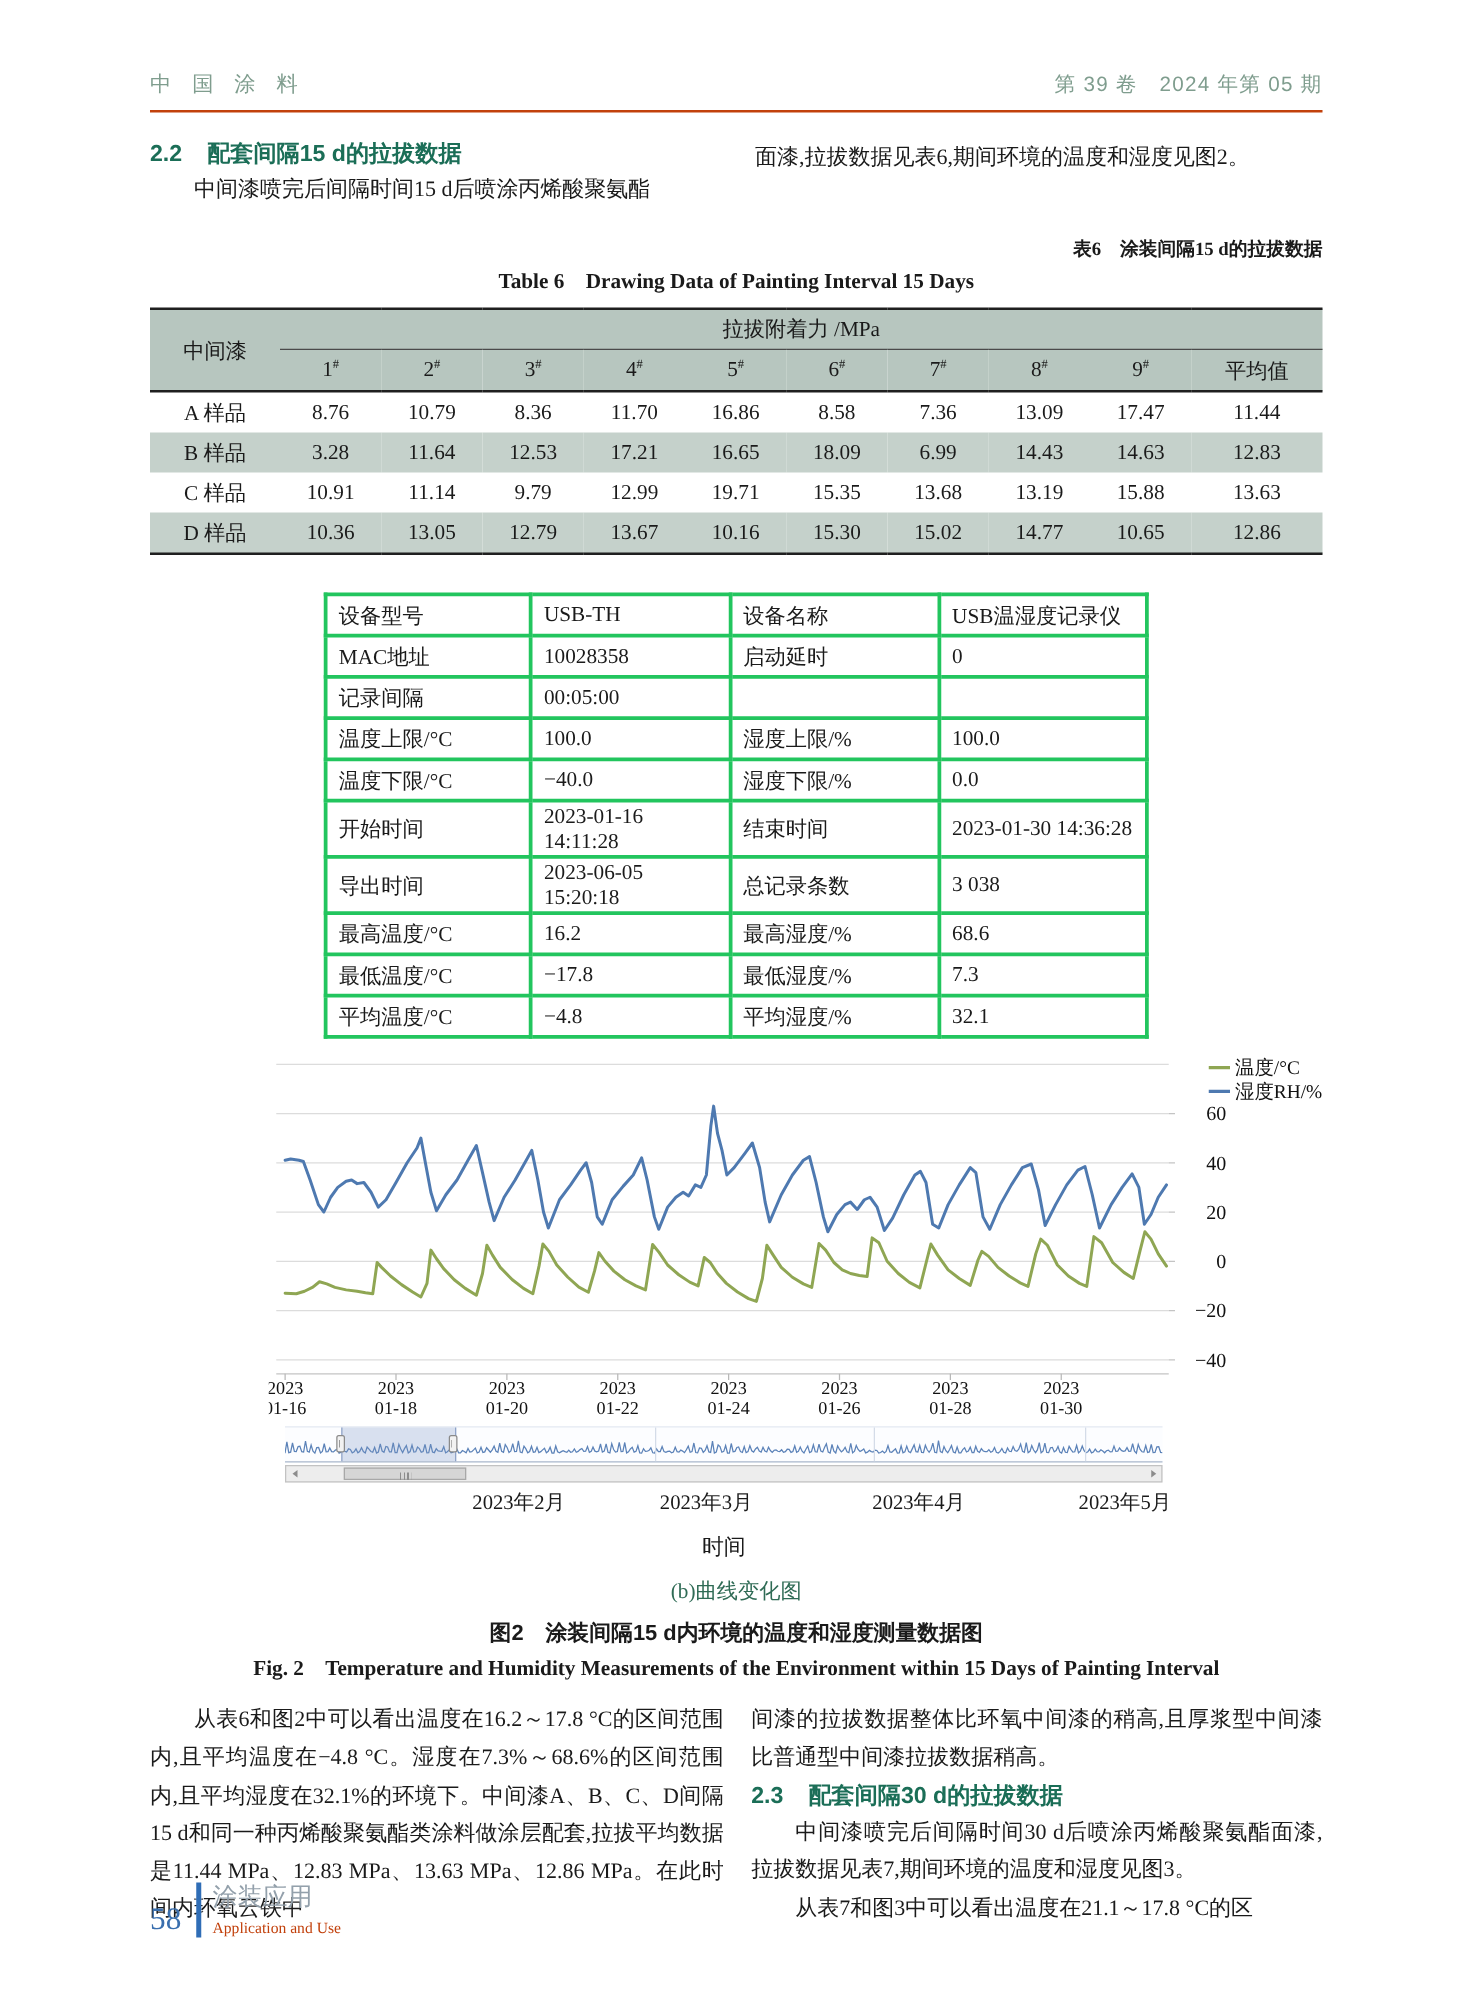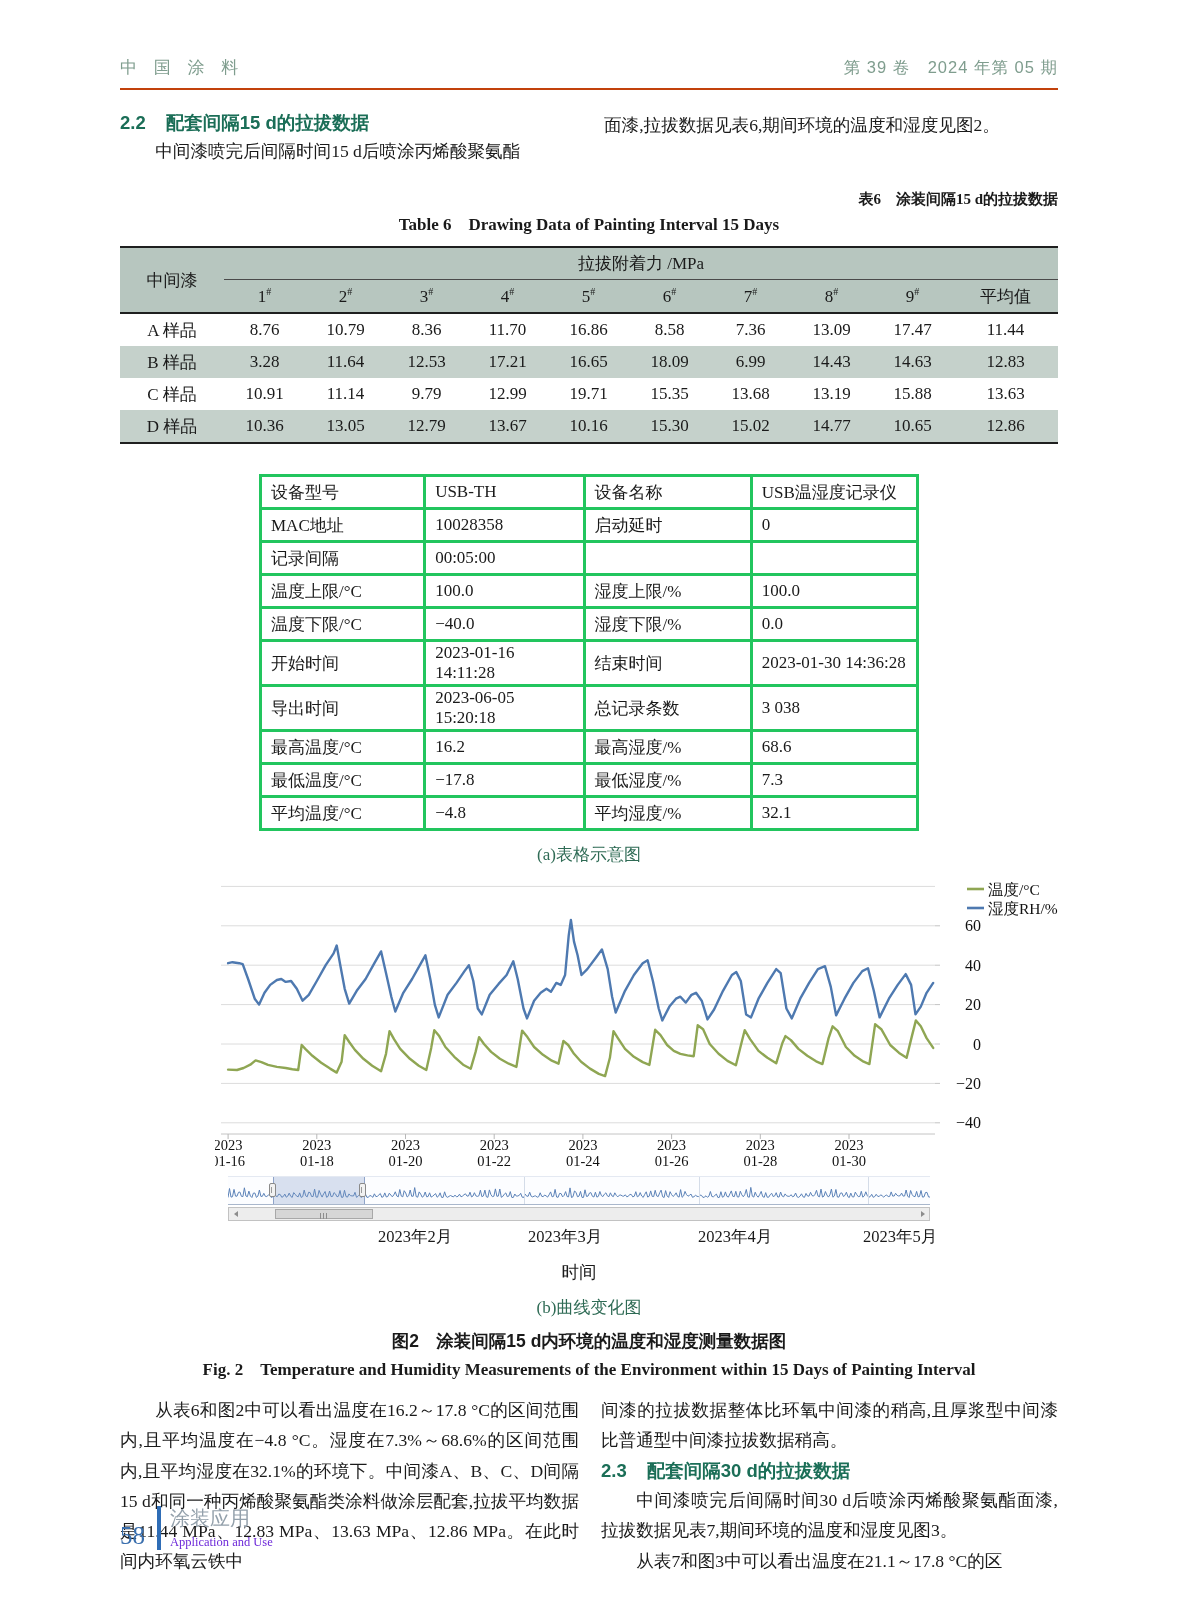--- a/index.html
+++ b/index.html
@@ -69,21 +69,21 @@
   .cols{display:flex;margin-top:14px;}
   .cols .c1{width:459px;margin-right:22px;}
   .cols .c2{flex:1;}
   .h23{font-family:"Liberation Sans",sans-serif;font-weight:bold;color:#1b6e57;font-size:18.5px;line-height:1.6;}
   .h23 .no{margin-right:20px;}
   
   .footer{position:absolute;left:120px;top:1506px;display:flex;align-items:flex-end;}
   .pageno{color:#3a6fae;font-size:25px;margin-right:12px;}
   .fbar{width:4px;height:44px;background:#2f6db6;margin-right:9px;}
   .fcol .cn{color:#93a0ab;font-size:20px;line-height:1.1;}
-  .fcol .en{color:#6d28d9;font-size:12.5px;margin-top:6px;}
+  .fcol .en{color:#c2410c;font-size:12.5px;margin-top:6px;}
 </style>
 </head>
 <body>
 
 <div class="page">
 
   <div class="jheader">
     <span class="jname">中 国 涂 料</span>
     <span class="jissue">第 39 卷　2024 年第 05 期</span>
   </div>
@@ -247,21 +247,20 @@
         </tr>
         <tr>
           <td>平均温度/°C</td>
           <td>−4.8</td>
           <td>平均湿度/%</td>
           <td>32.1</td>
         </tr>
       </tbody>
   </table>
 
-  <div class="capgreen">(a)表格示意图</div>
 
   <div class="chartwrap">
     <svg id="chart" width="960" height="296">
         <line x1="6" x2="720" y1="10.4" y2="10.4" stroke="#dcdcdc" stroke-width="1"></line>
         <line x1="6" x2="720" y1="49.8" y2="49.8" stroke="#dcdcdc" stroke-width="1"></line>
         <line x1="6" x2="720" y1="89.2" y2="89.2" stroke="#dcdcdc" stroke-width="1"></line>
         <line x1="6" x2="720" y1="128.6" y2="128.6" stroke="#dcdcdc" stroke-width="1"></line>
         <line x1="6" x2="720" y1="168.0" y2="168.0" stroke="#dcdcdc" stroke-width="1"></line>
         <line x1="6" x2="720" y1="207.4" y2="207.4" stroke="#dcdcdc" stroke-width="1"></line>
         <line x1="6" x2="720" y1="246.8" y2="246.8" stroke="#dcdcdc" stroke-width="1"></line>

